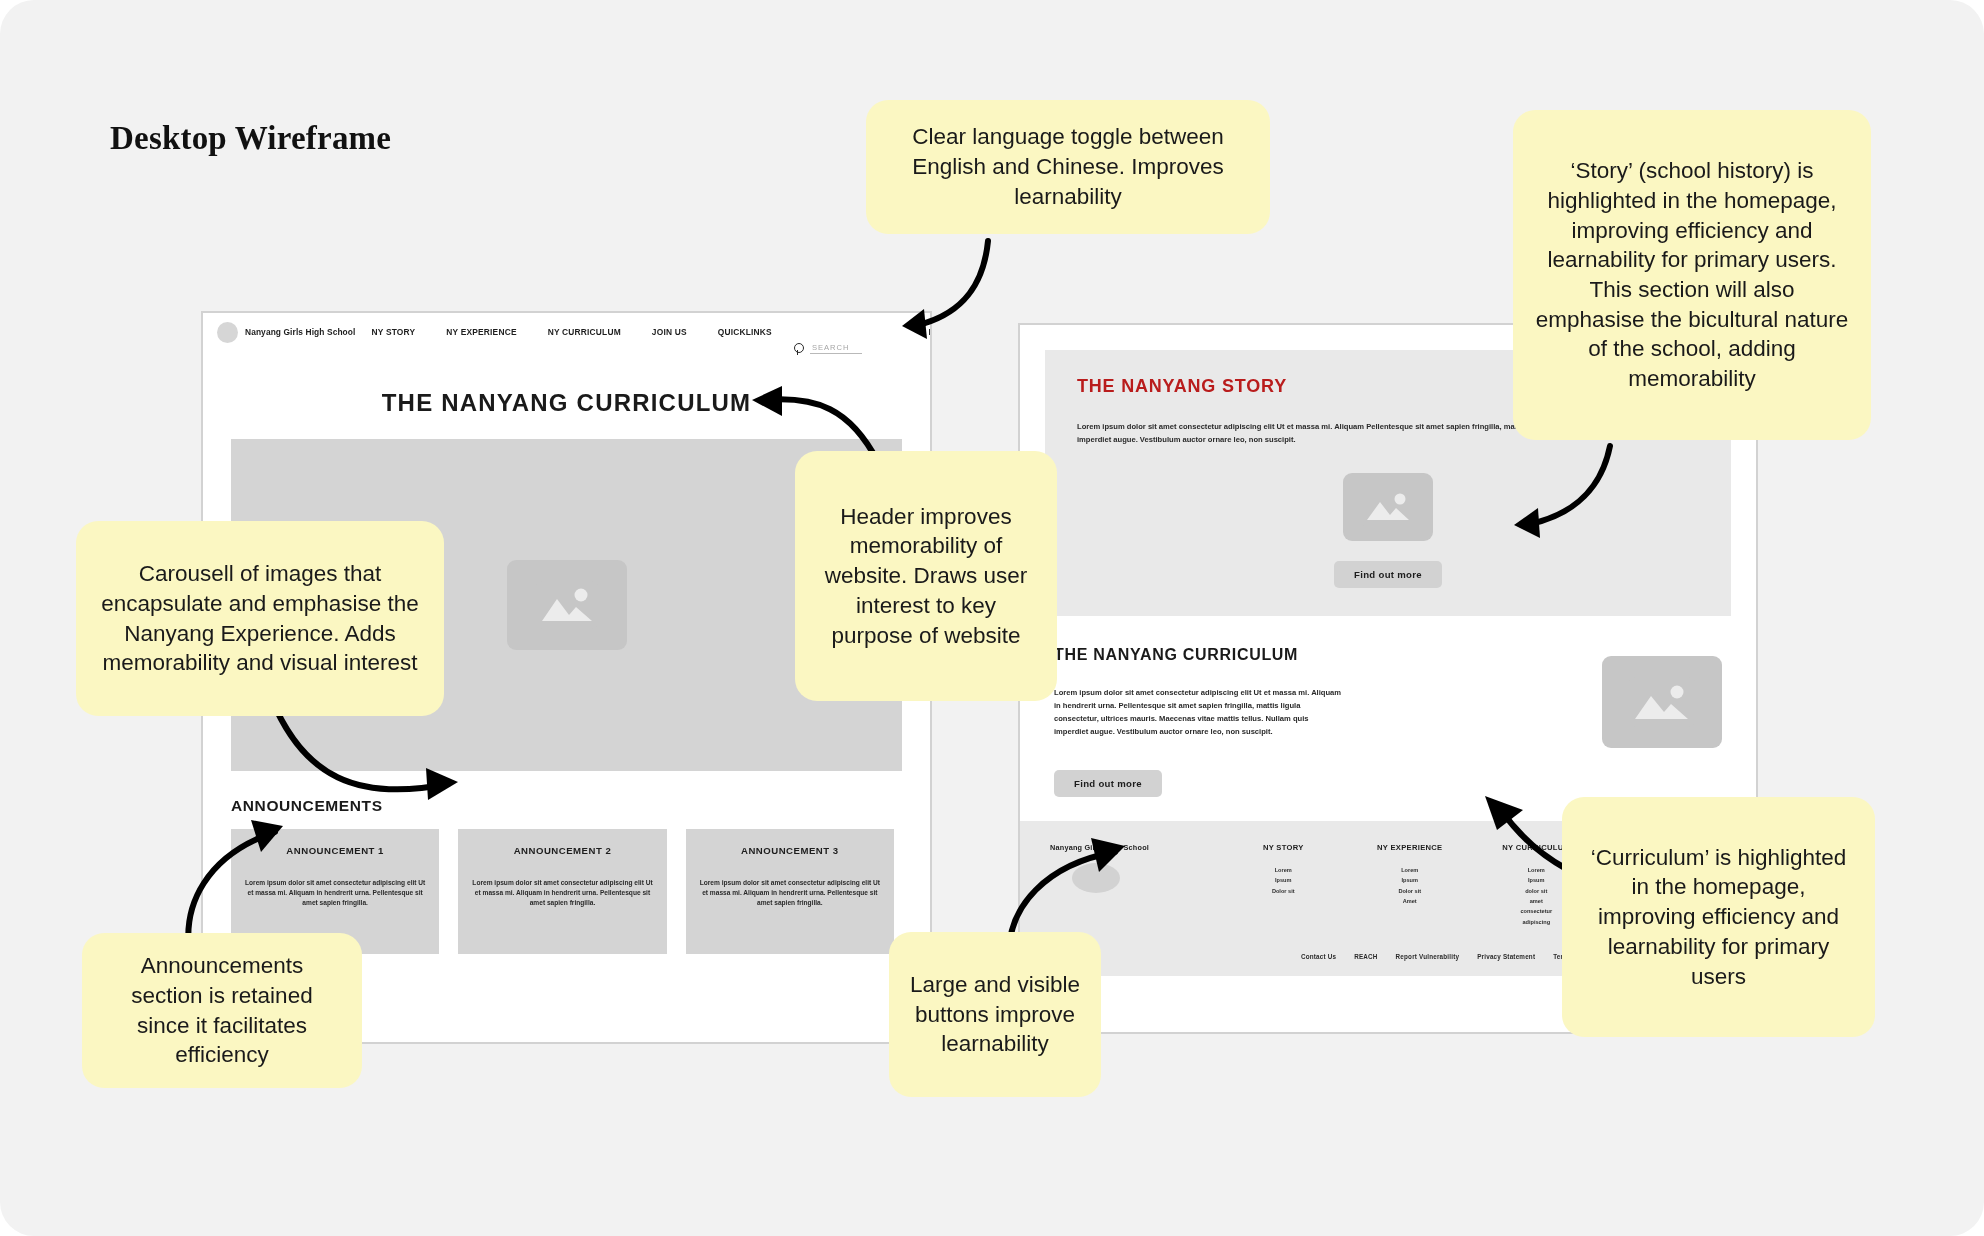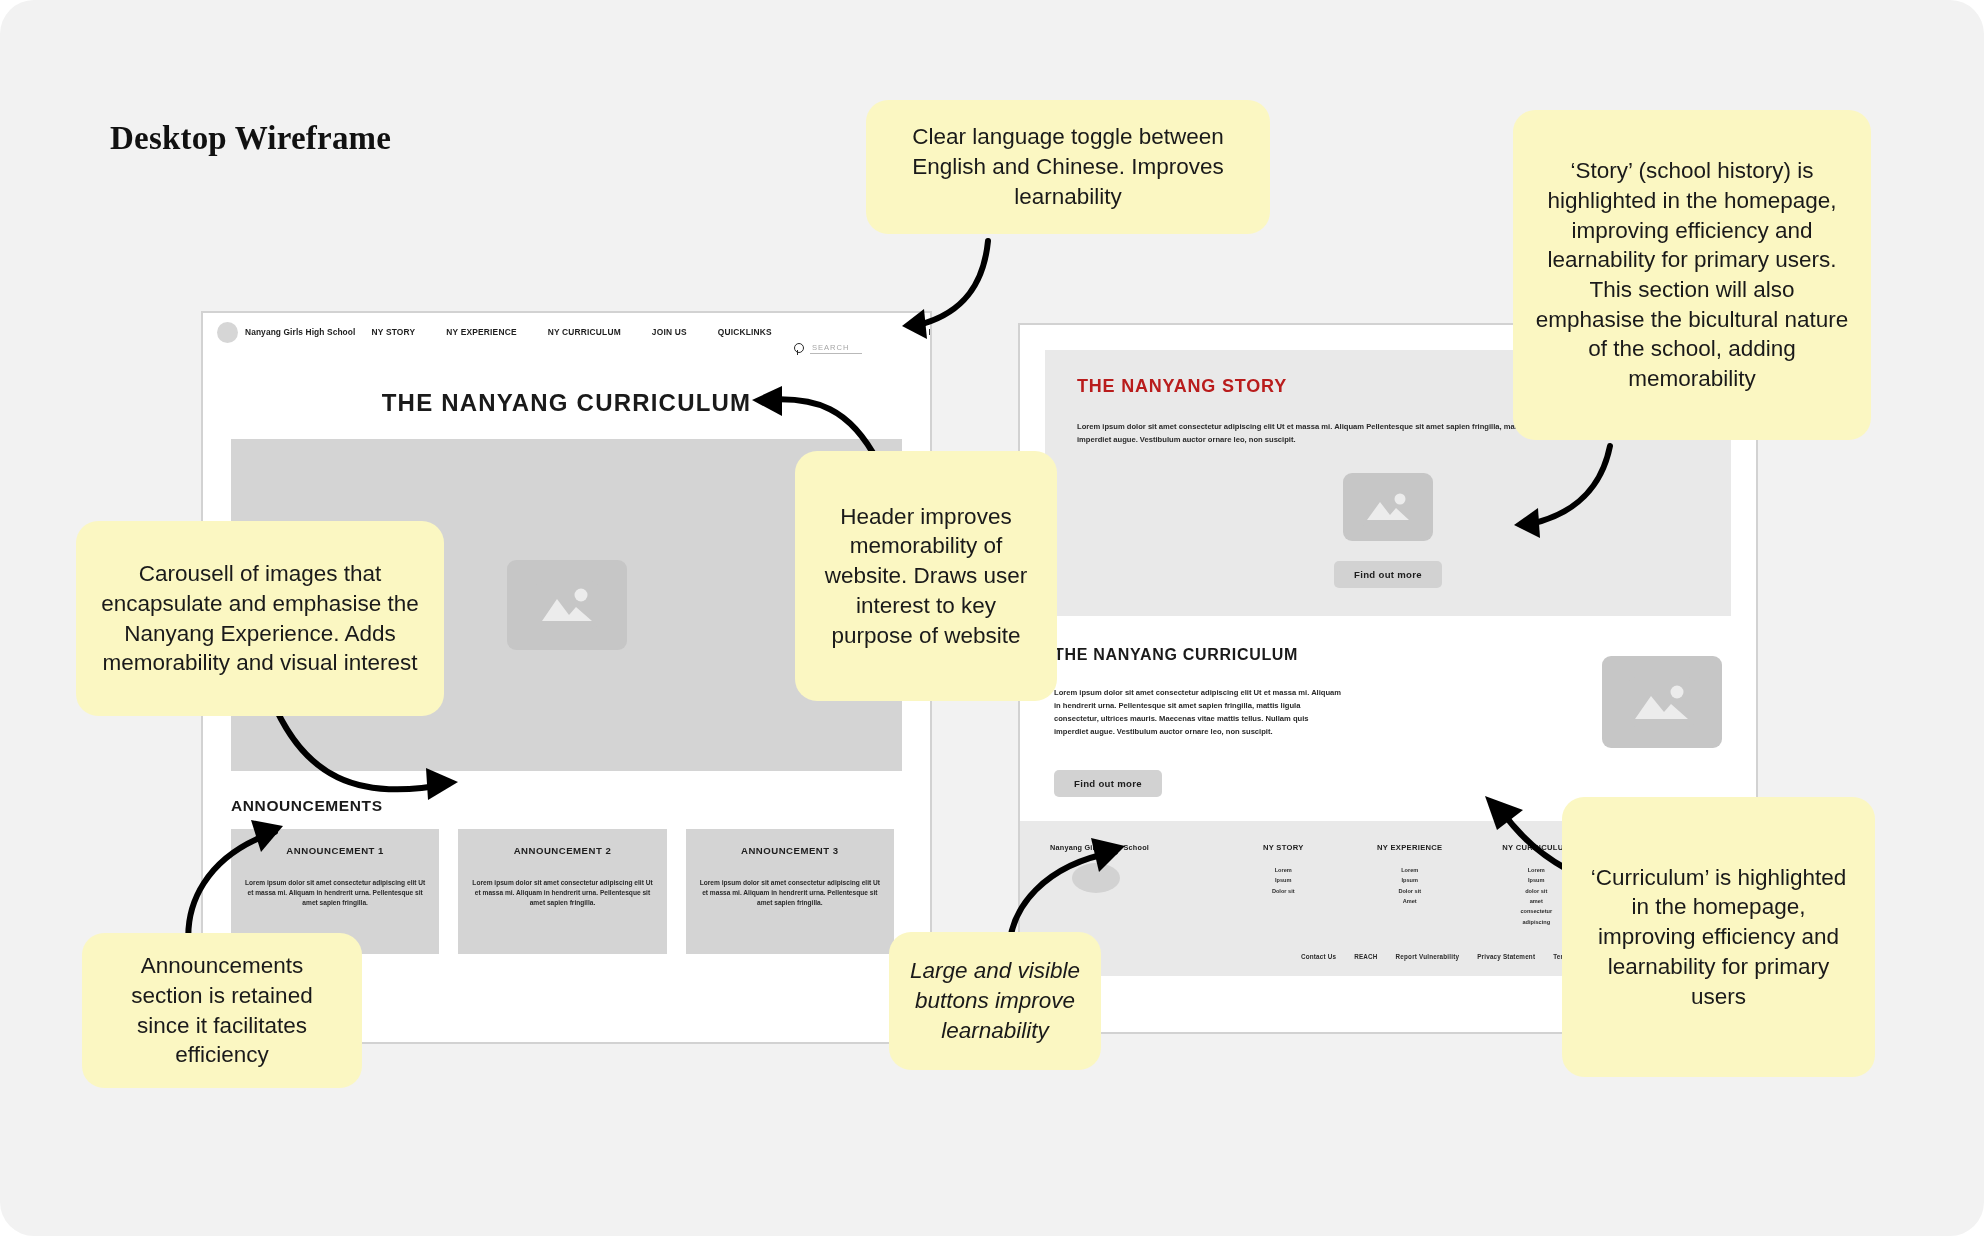--- a/index.html
+++ b/index.html
@@ -305,22 +305,22 @@
     padding: 23px 20px;
     display: flex;
     align-items: center;
     justify-content: center;
   }
   #c-lang  { left: 866px;  top: 100px;  width: 404px; height: 134px; }
   #c-story { left: 1513px; top: 110px;  width: 358px; height: 330px; }
   #c-header{ left: 795px;  top: 451px;  width: 262px; height: 250px; }
   #c-carou { left: 76px;   top: 521px;  width: 368px; height: 195px; }
   #c-ann   { left: 82px;   top: 933px;  width: 280px; height: 155px; }
-  #c-btn   { left: 889px;  top: 932px;  width: 212px; height: 138px; font-style: italic; }
-  #c-curr  { left: 1562px; top: 797px;  width: 313px; height: 280px; }
+  #c-btn   { left: 889px;  top: 932px;  width: 212px; height: 165px; }
+  #c-curr  { left: 1562px; top: 797px;  width: 313px; height: 240px; }
 
   
   .arrow { position: absolute; pointer-events: none; }
   .arrow svg { display: block; overflow: visible; }
 </style>
 </head>
 <body>
 
 <div id="canvas">
 

